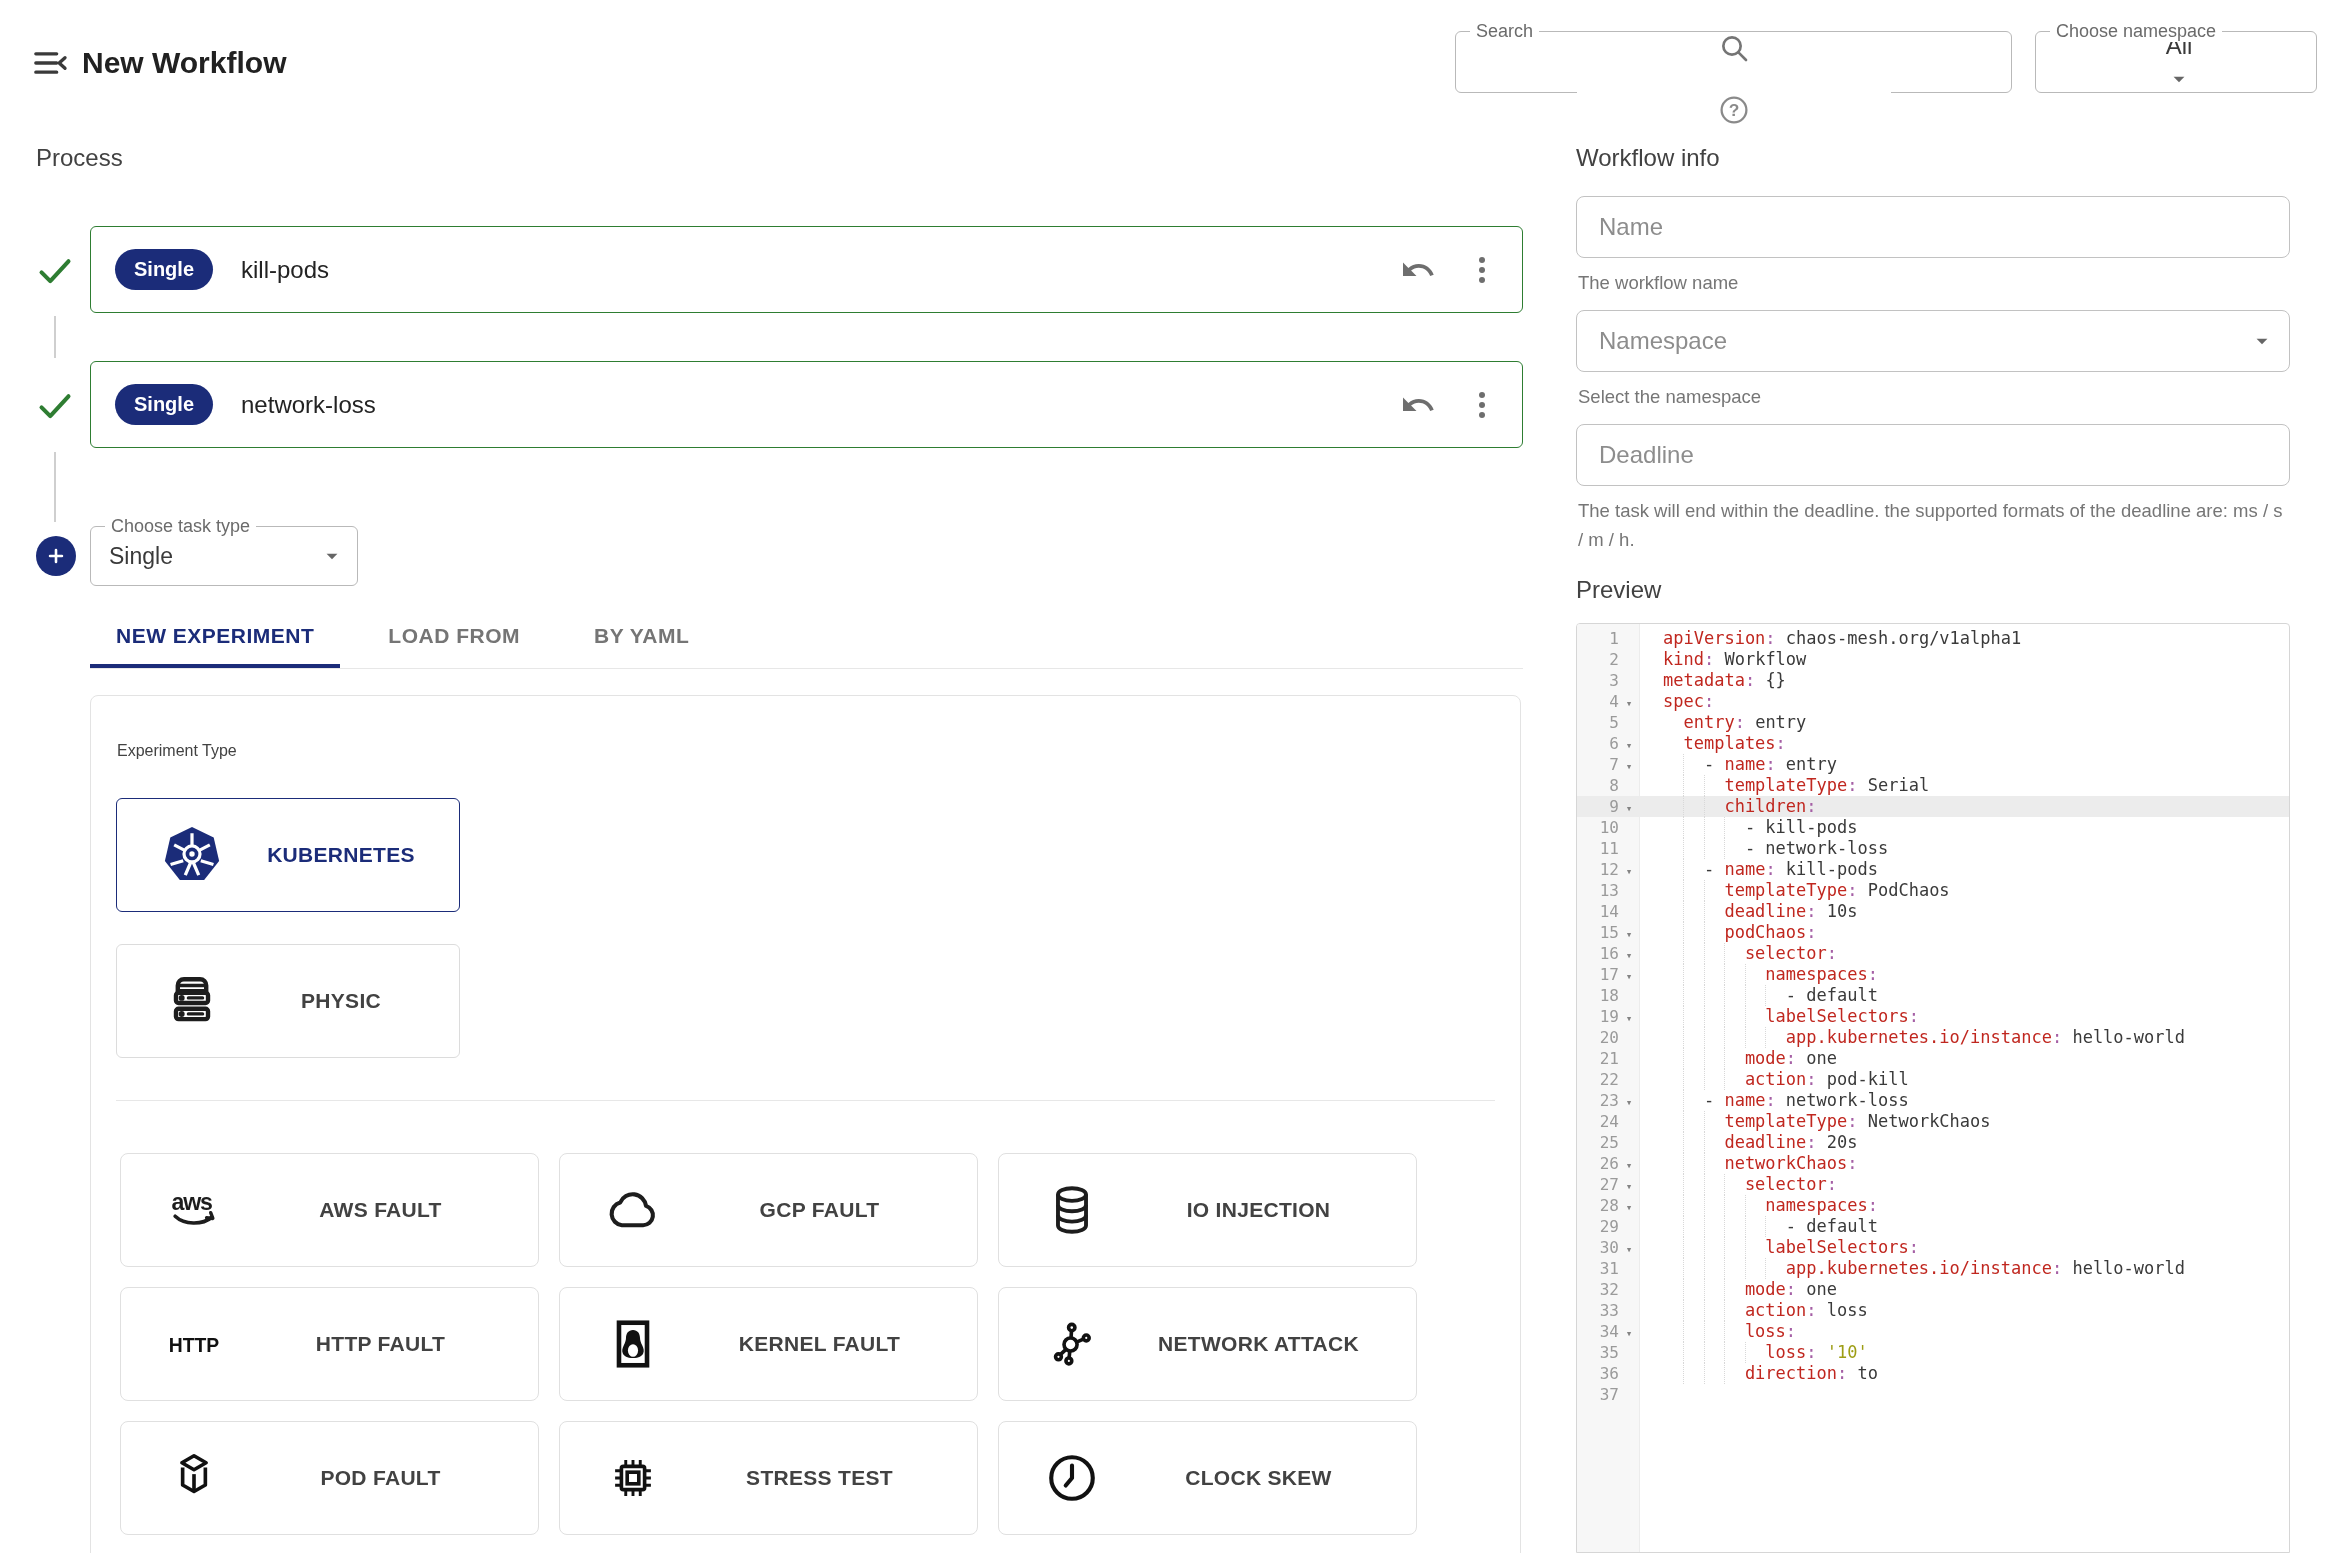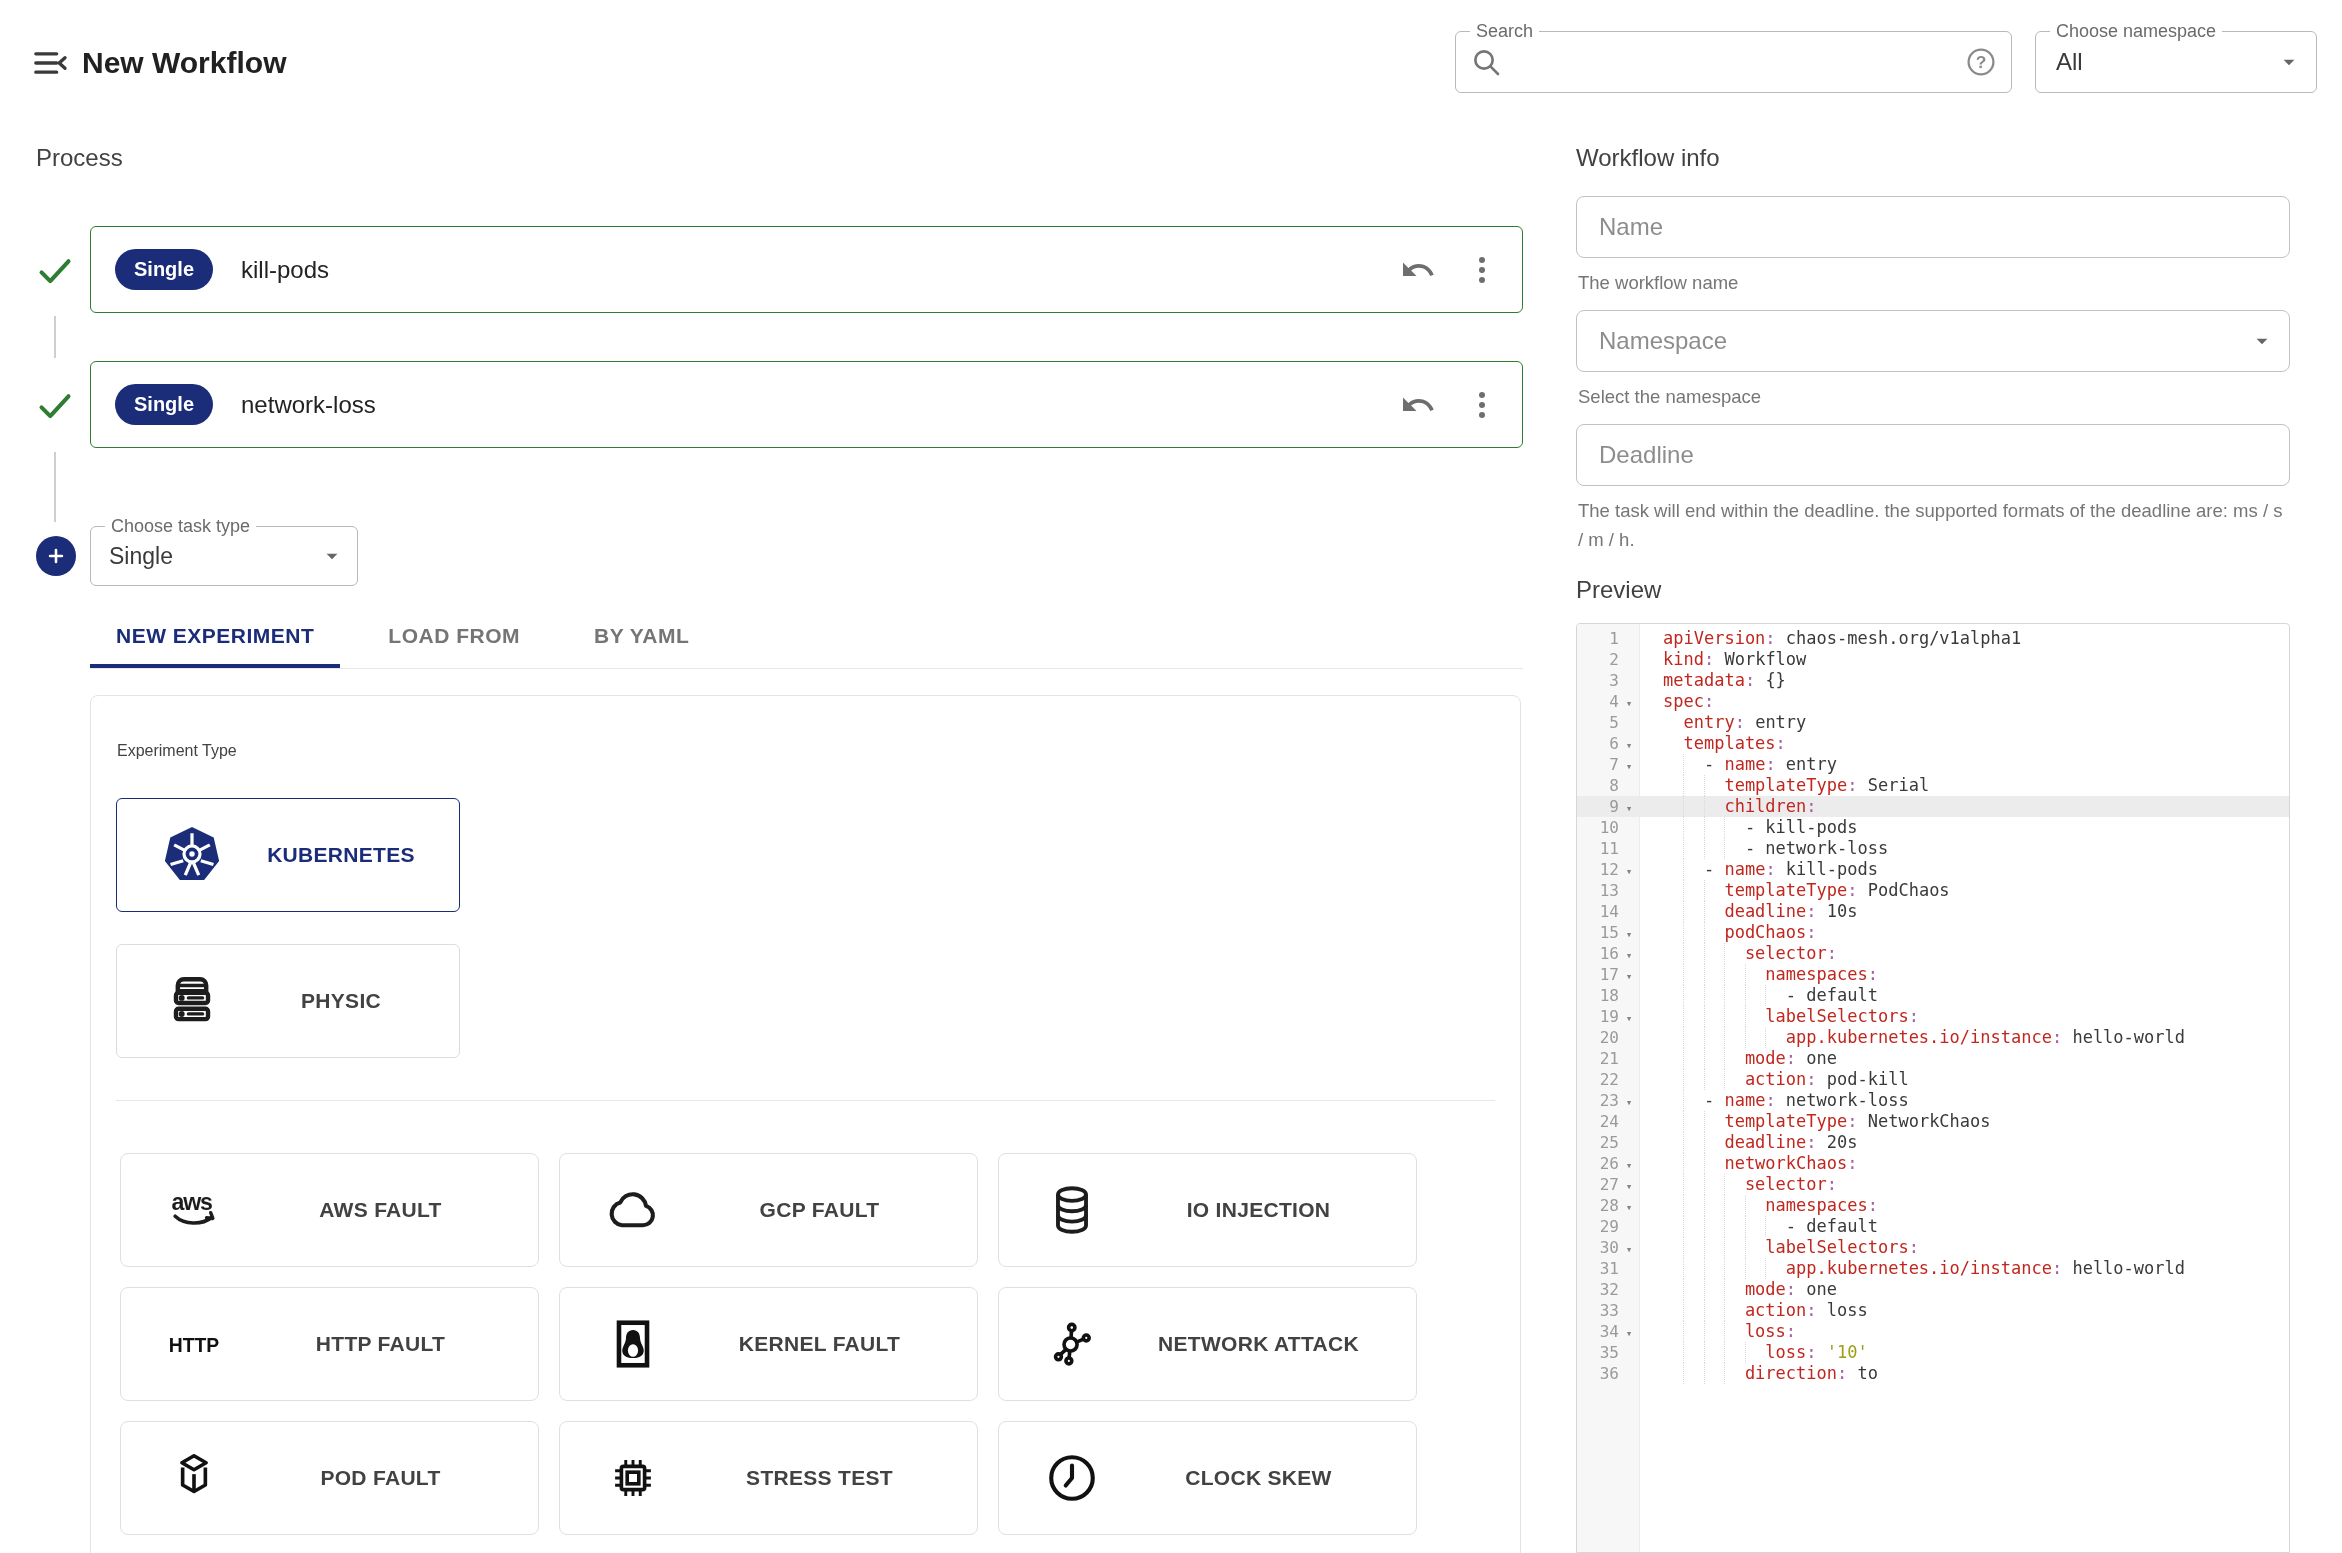--- a/index.html
+++ b/index.html
@@ -12,21 +12,21 @@
     --code-key:#c0271f;--code-punct:#a55fa5;--code-str:#9d9d14;--code-val:#3a3a3a;
   }
   .icon{display:inline-flex;align-items:center;justify-content:center;}
   .icon svg{width:100%;height:100%;}
 
   
   .menu-btn{position:absolute;left:30px;top:43px;width:40px;height:40px;color:#3a3a3a;cursor:pointer;}
   .page-title{position:absolute;left:82px;top:46px;font-size:30px;font-weight:bold;color:#212121;}
 
   .notch-box{position:absolute;border:1px solid #b9b9b9;border-radius:6px;background:#fff;
-    display:flex;align-items:center;box-sizing:border-box;}
+    display:flex;align-items:center;box-sizing:border-box;flex-direction:column;}
   .notch-label{position:absolute;top:-11px;left:14px;background:#fff;padding:0 6px;
     font-size:18px;color:#6b6b6b;white-space:nowrap;}
   .search-box{left:1455px;top:31px;width:557px;height:62px;padding:0 14px;}
   .search-box input{border:none;outline:none;flex:1;font-size:24px;margin:0 10px;
     font-family:"Liberation Sans",sans-serif;color:#333;min-width:0;}
   .sm-icon{width:32px;height:32px;flex:none;}
   .select-box{cursor:pointer;justify-content:center;}
   .select-value{font-size:24px;color:#3a3a3a;flex:1;}
   .ns-box{left:2035px;top:31px;width:282px;height:62px;padding:0 14px 0 20px;}
   .caret{width:26px;height:26px;flex:none;}
@@ -565,14 +565,19 @@
       <div class="cl">
         <span class="ln">35</span>
         <span class="fold"></span>
         <span class="ct"><span class="ind first"></span><span class="ind"></span><span class="ind"></span><span class="ind"></span><span class="ind"></span><span class="tk">loss</span><span class="tc">:</span><span class="ts"> '10'</span></span>
       </div>
       <div class="cl">
         <span class="ln">36</span>
         <span class="fold"></span>
         <span class="ct"><span class="ind first"></span><span class="ind"></span><span class="ind"></span><span class="ind"></span><span class="tk">direction</span><span class="tc">:</span><span class="tv"> to</span></span>
       </div>
+      <div class="cl">
+        <span class="ln">37</span>
+        <span class="fold"></span>
+        <span class="ct"></span>
+      </div>
     </div>
 </div>
 
 </body></html>

